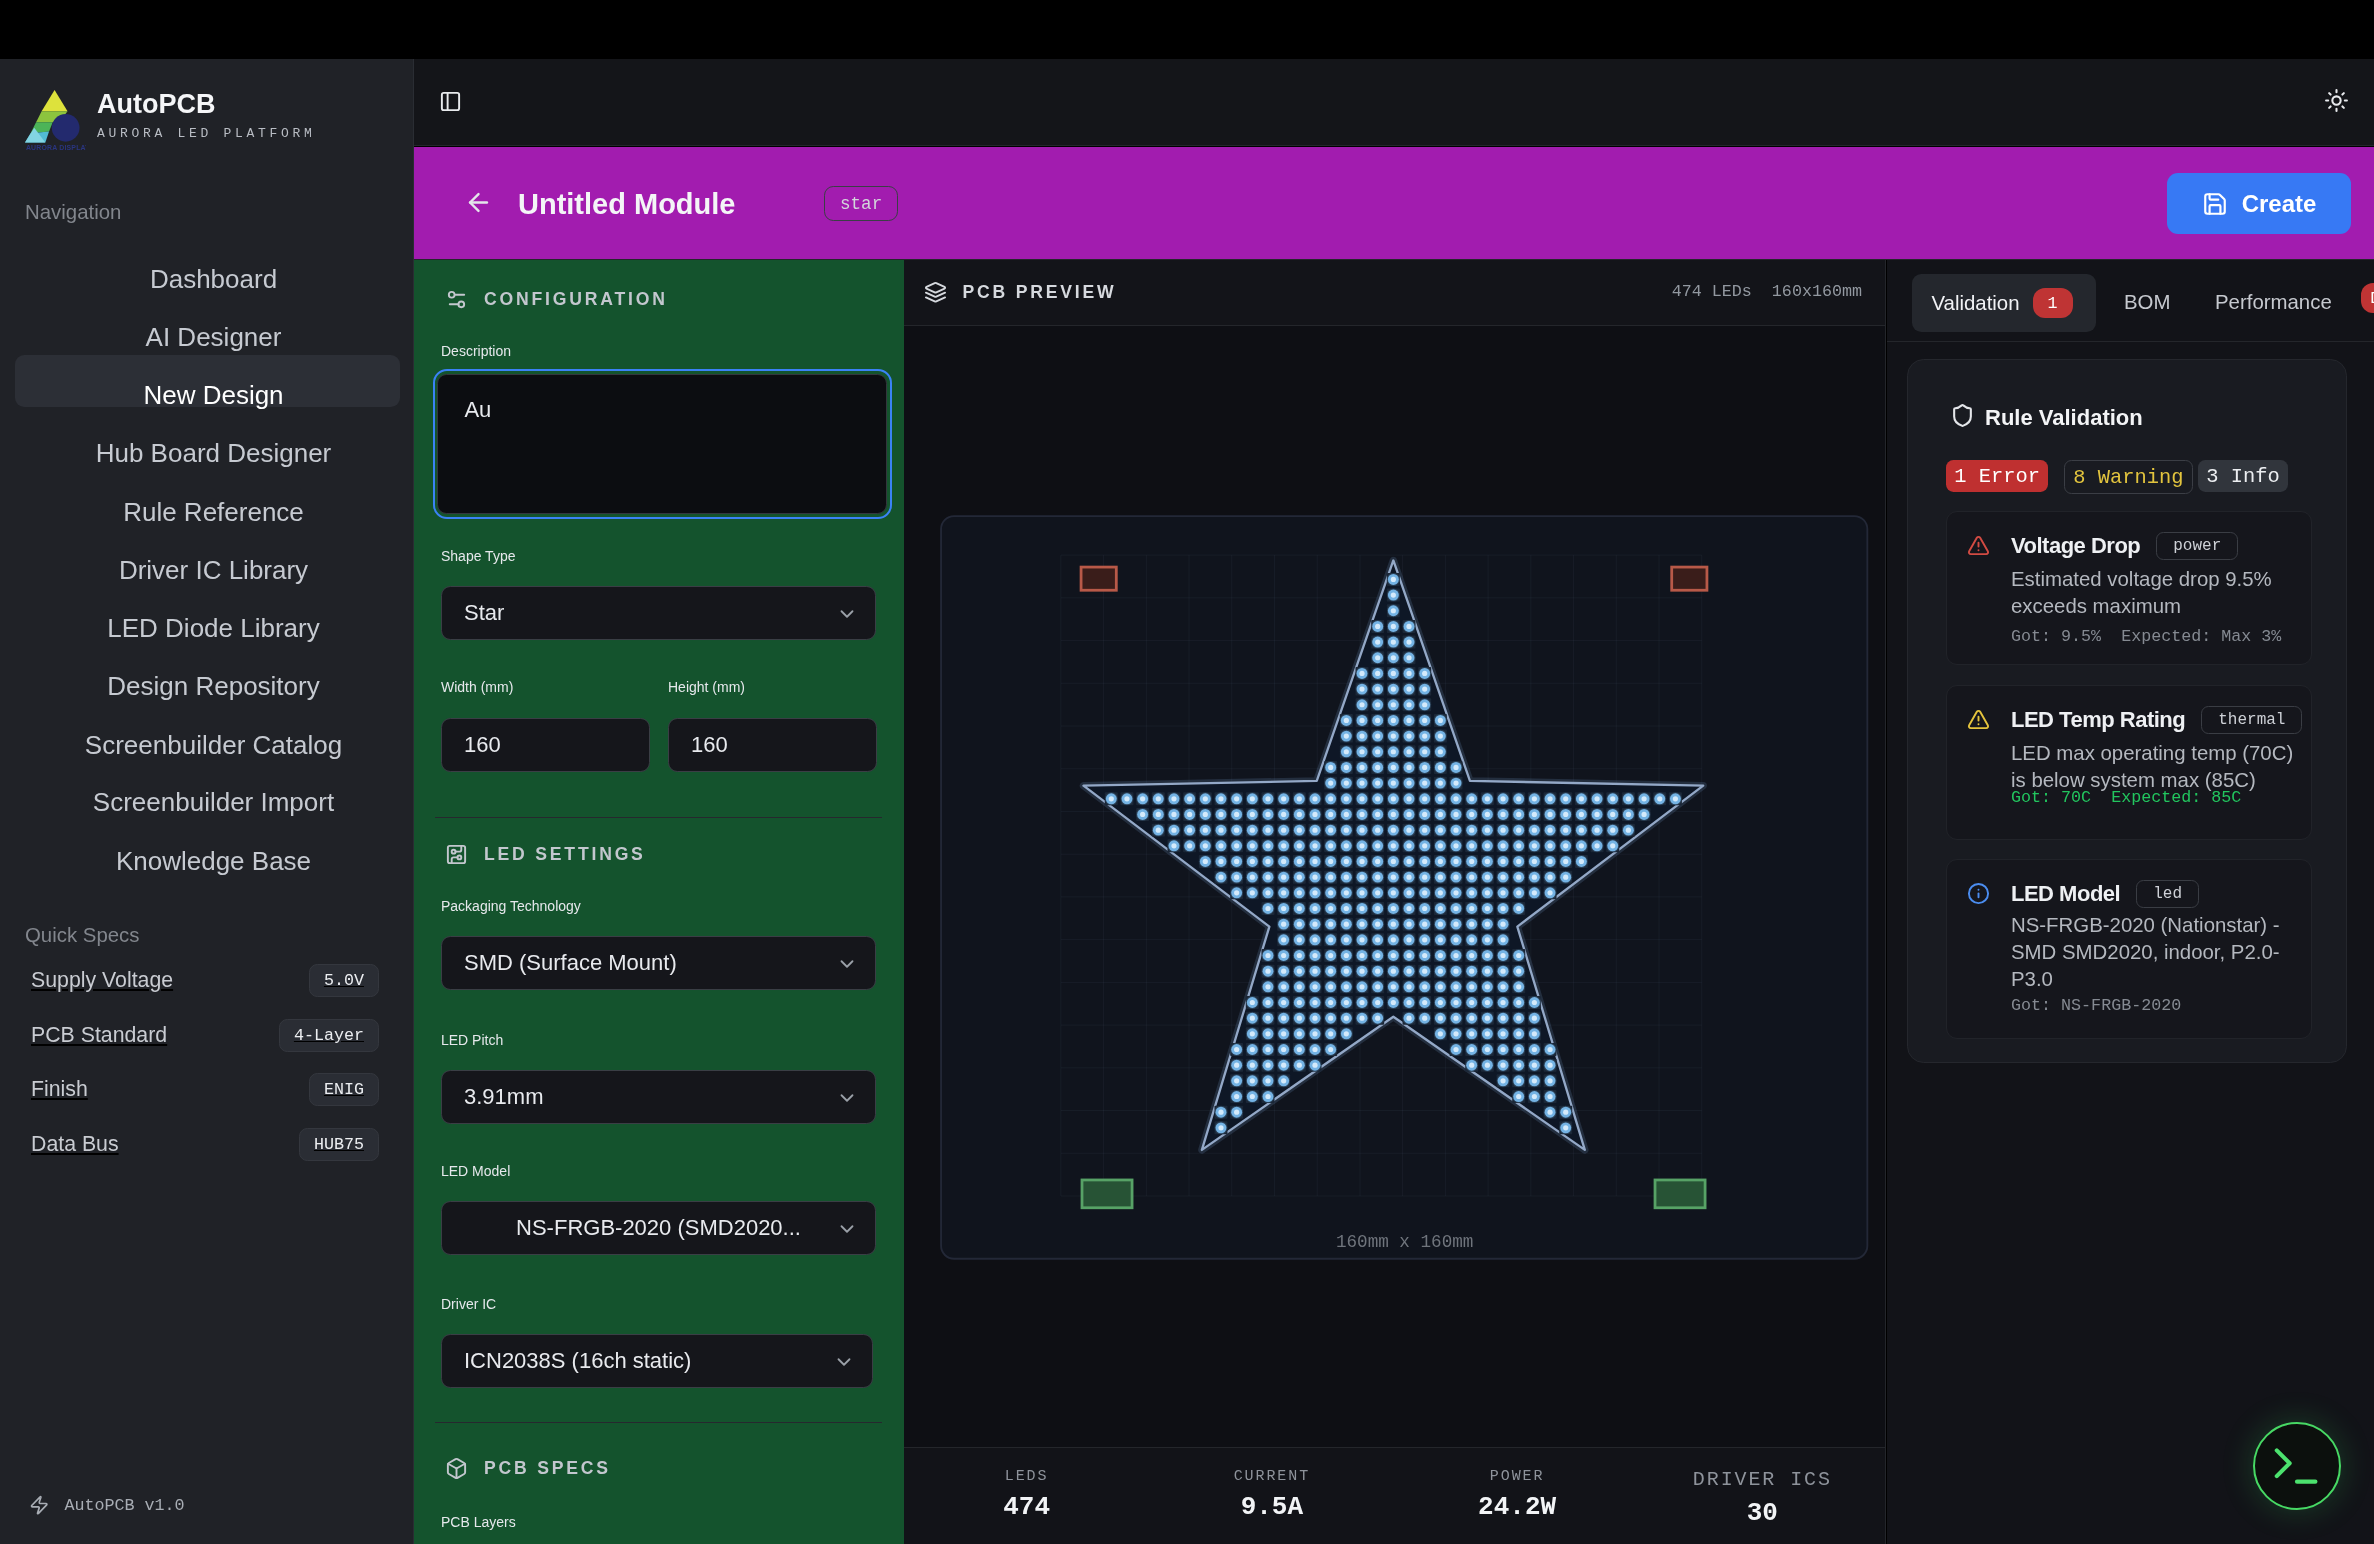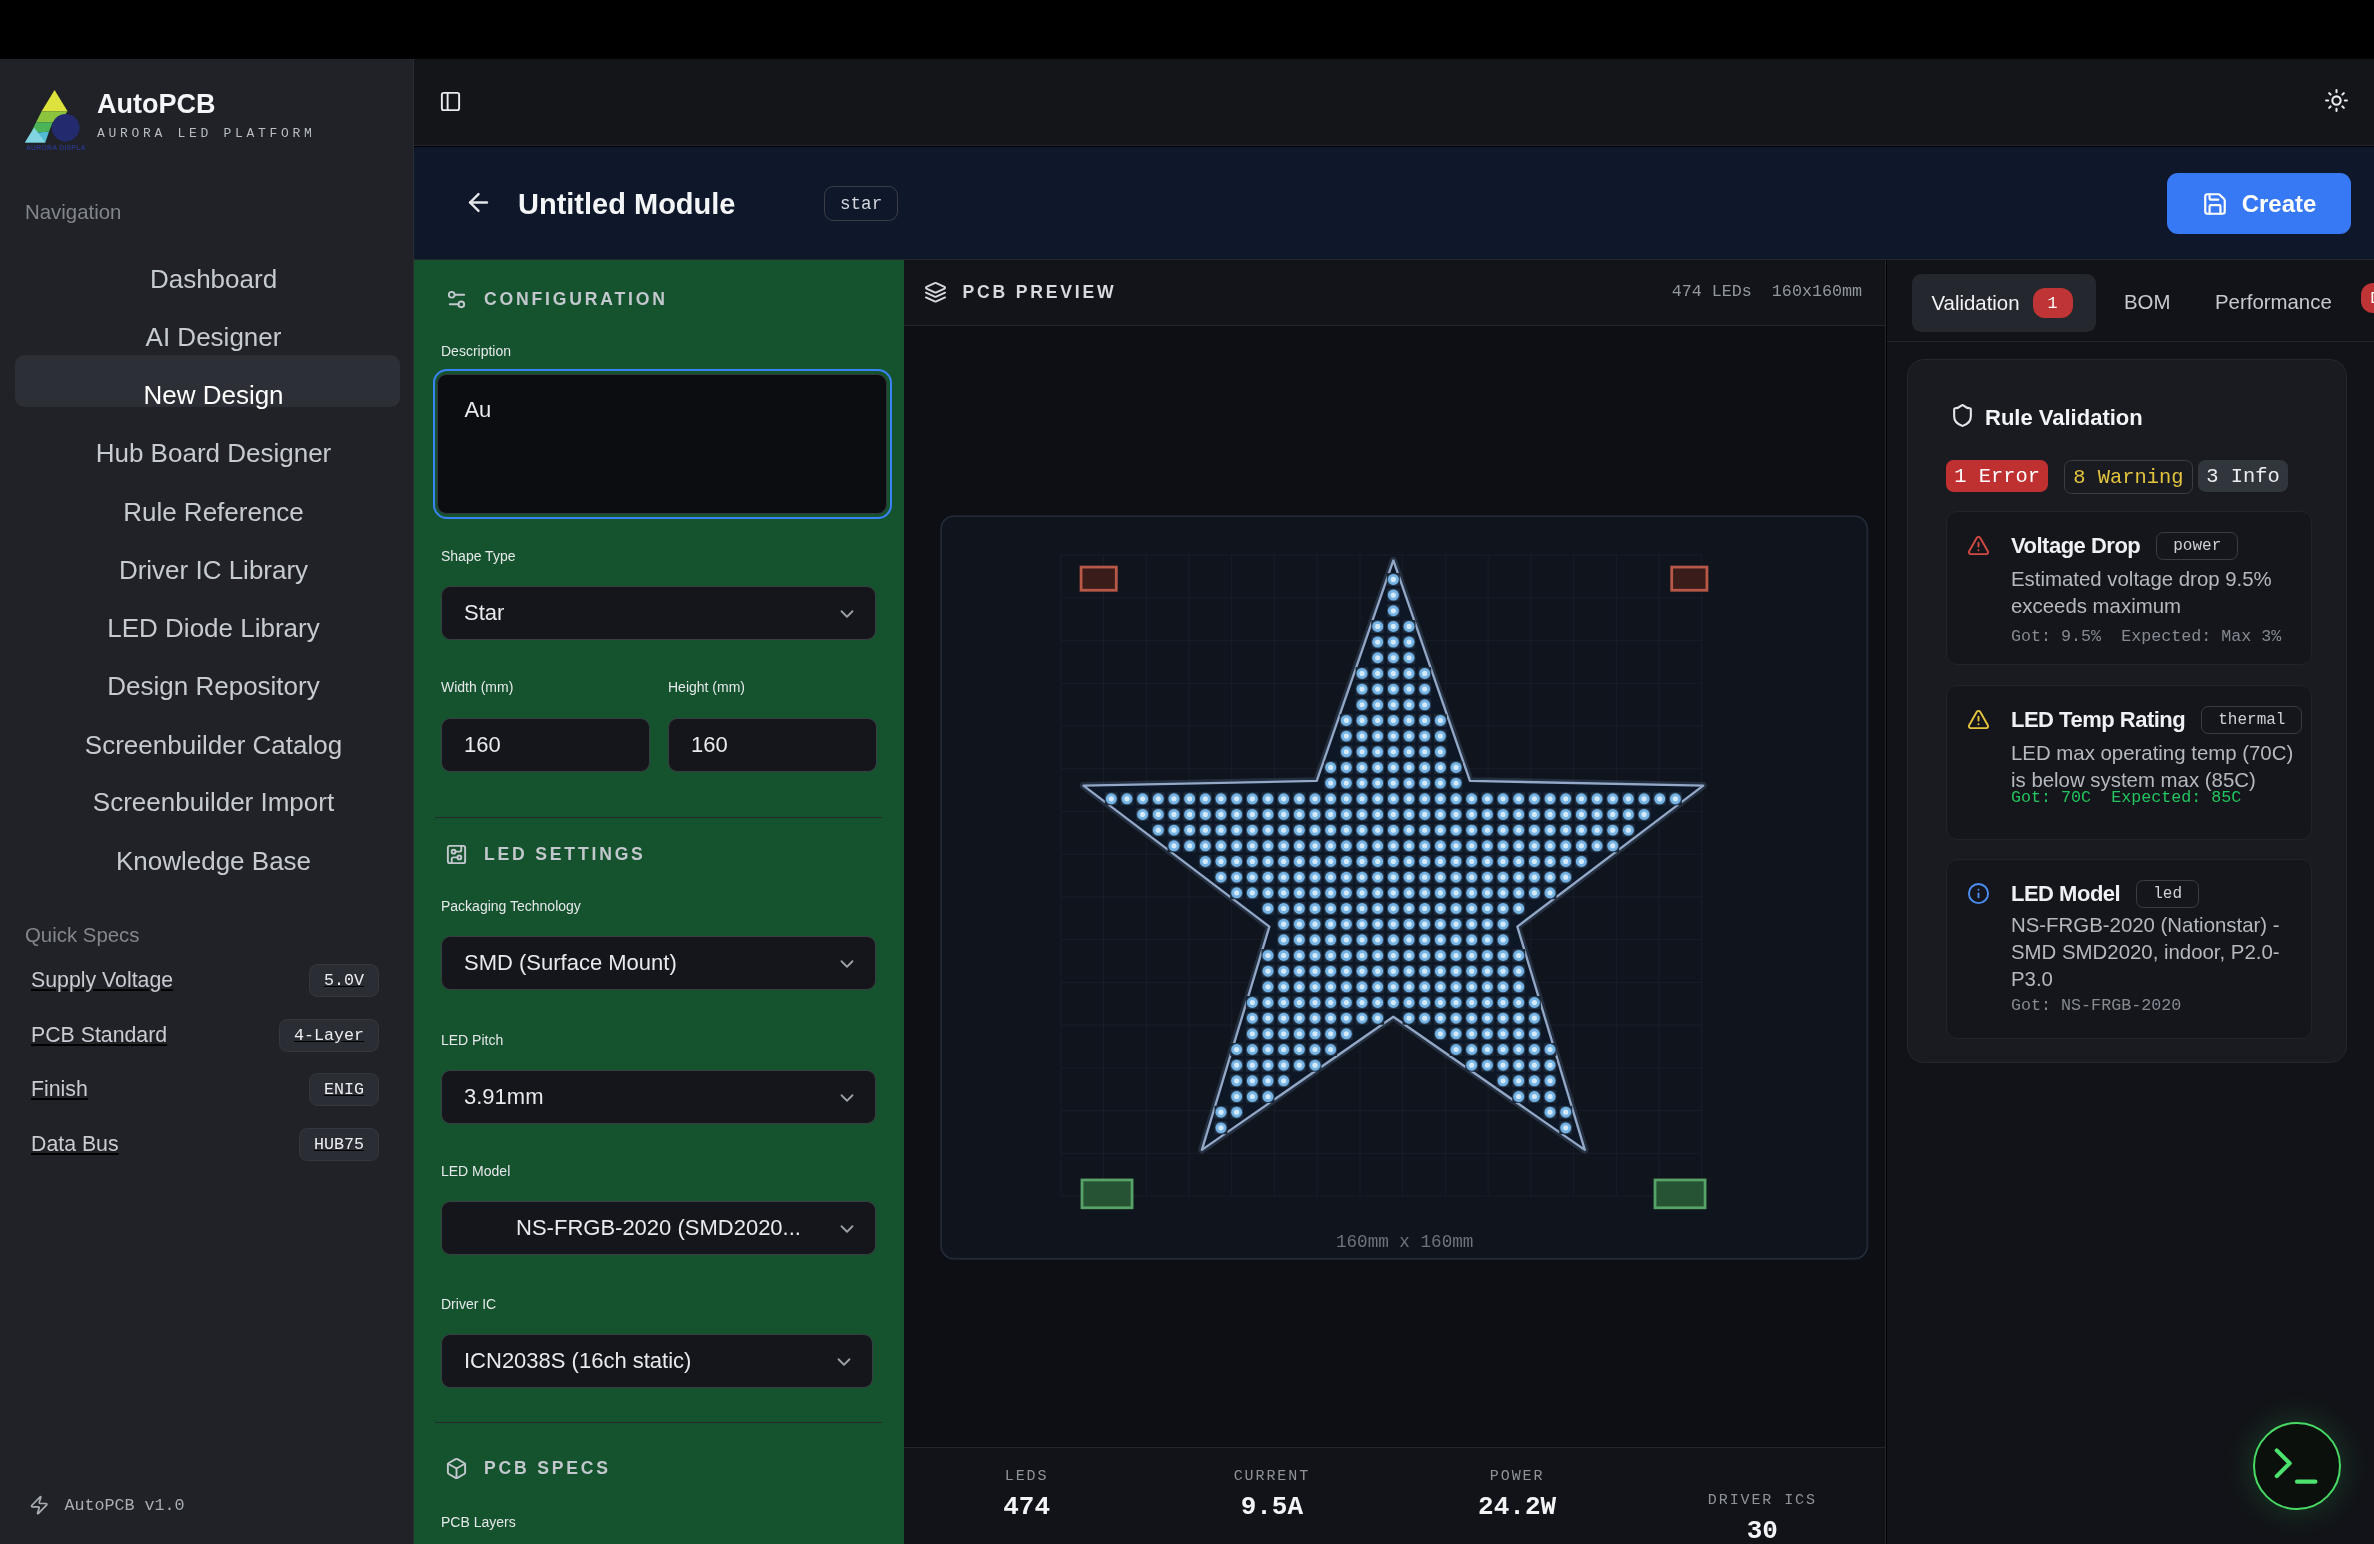--- a/index.html
+++ b/index.html
@@ -1,19 +1,19 @@
 <!DOCTYPE html>
 <html style="font-size:15px"><head><meta charset="utf-8"><style>
 * { margin:0; padding:0; box-sizing:border-box; }
 html,body { width:2375px; height:1544px; overflow:hidden; background:#000; }
 body { font-family:"Liberation Sans", sans-serif; position:relative; }
 .mono { font-family:"Liberation Mono", monospace; }
 #sidebar { position:absolute; left:0; top:59px; width:414px; height:1485px; background:#202227; border-right:0.9px solid #2a2d33; }
 #topbar { position:absolute; left:414px; top:59px; width:1961px; height:87px; background:#141519; border-bottom:0.9px solid #24262b; }
-#pagehead { position:absolute; left:414px; top:147px; width:1961px; height:113px; background:#0f172a; border-bottom:0.9px solid #24262b; }
+#pagehead { position:absolute; left:414px; top:147px; width:1961px; height:113px; background:#a21caf; border-bottom:0.9px solid #24262b; }
 #configcol { position:absolute; left:414px; top:260px; width:491px; height:1285px; background:#14532d; border-right:0.9px solid #24262b; }
 #previewcol { position:absolute; left:904px; top:260px; width:982px; height:1285px; background:#0e0f14; border-right:0.9px solid #24262b; }
 #rightcol { position:absolute; left:1887px; top:260px; width:488px; height:1285px; background:#121318; }
 .nav-item { position:absolute; left:15px; width:385px; height:52px; border-radius:9.3px; display:flex; align-items:center; gap:25px; padding-left:12px; color:#c6cad1; font-size:26px;flex-direction:column; }
 .nav-item.active { background:#2c2f36; color:#fff; }
 .spec-row { position:absolute; left:31px; width:348px; height:37px; display:flex; align-items:center; justify-content:space-between;text-decoration:underline; }
 .spec-label { color:#c9ccd2; font-size:21.3px; }
 .spec-badge { font-family:"Liberation Mono", monospace; font-size:16.7px; color:#eceef1; background:#2a2d34; border:0.9px solid #34373e; border-radius:8.3px; padding:5.6px 14px; }
 .sec-head { position:absolute; display:flex; align-items:center; gap:16px; color:#c3c7ce; font-size:17.6px; letter-spacing:2.8px; font-weight:bold; }
 .field-label { position:absolute; color:#e6e8ec; font-size:14px; font-weight:normal; }
@@ -767,21 +767,21 @@
       </div>
     <div style="flex:1;text-align:center;padding-top:20.4px;">
         <div class="mono" style="color:#8e939b;font-size:15px;letter-spacing:1.9px;">CURRENT</div>
         <div class="mono" style="color:#f2f4f6;font-size:26px;font-weight:bold;margin-top:6.5px;">9.5A</div>
       </div>
     <div style="flex:1;text-align:center;padding-top:20.4px;">
         <div class="mono" style="color:#8e939b;font-size:15px;letter-spacing:1.9px;">POWER</div>
         <div class="mono" style="color:#f2f4f6;font-size:26px;font-weight:bold;margin-top:6.5px;">24.2W</div>
       </div>
     <div style="flex:1;text-align:center;padding-top:20.4px;">
-        <div class="mono" style="color:#8e939b;font-size:15px;letter-spacing:1.9px;margin-top:24px;">DRIVER ICS</div>
+        <div class="mono" style="color:#8e939b;font-size:20px;letter-spacing:1.9px;">DRIVER ICS</div>
         <div class="mono" style="color:#f2f4f6;font-size:26px;font-weight:bold;margin-top:6.5px;">30</div>
       </div>
   </div>
 </div>
 
 <div id="rightcol">
   <div style="position:absolute;left:0;top:0;width:100%;height:82px;border-bottom:0.9px solid #24262b;"></div>
   <div style="position:absolute;left:25px;top:14px;width:184px;height:58px;background:#24272d;border-radius:9.3px;display:flex;align-items:center;padding-left:19.5px;gap:13px;">
     <span style="color:#f1f2f5;font-size:20.4px;">Validation</span>
     <span class="mono" style="background:#bf3434;color:#fff;border-radius:12px;padding:5.6px 15px;font-size:16.7px;">1</span>

